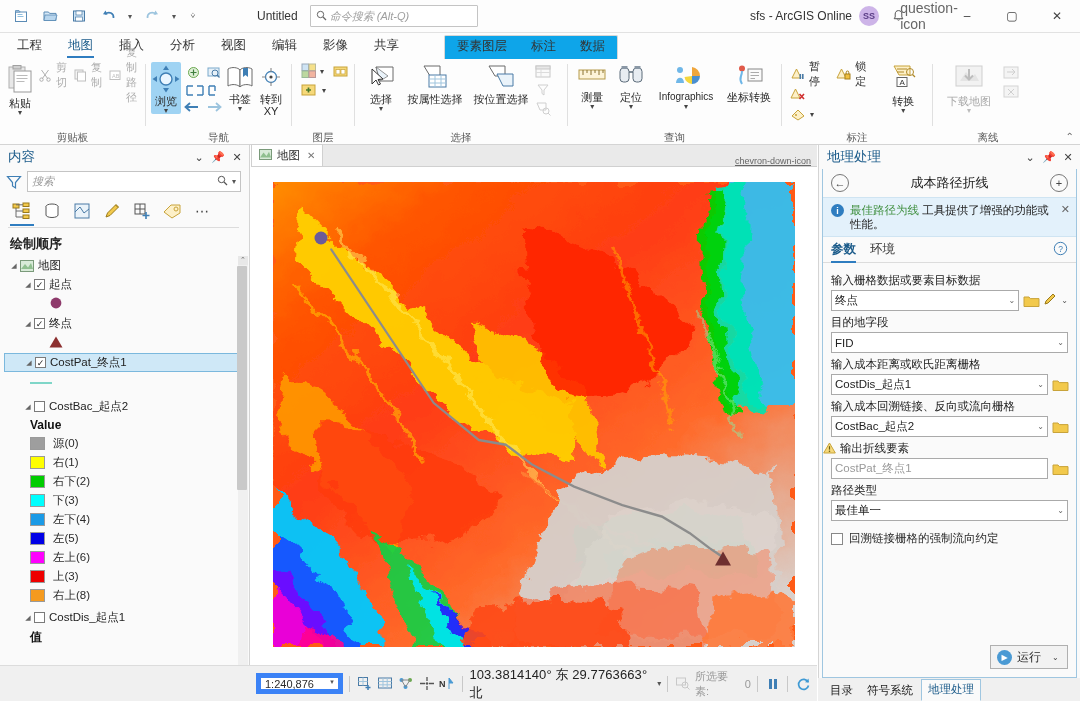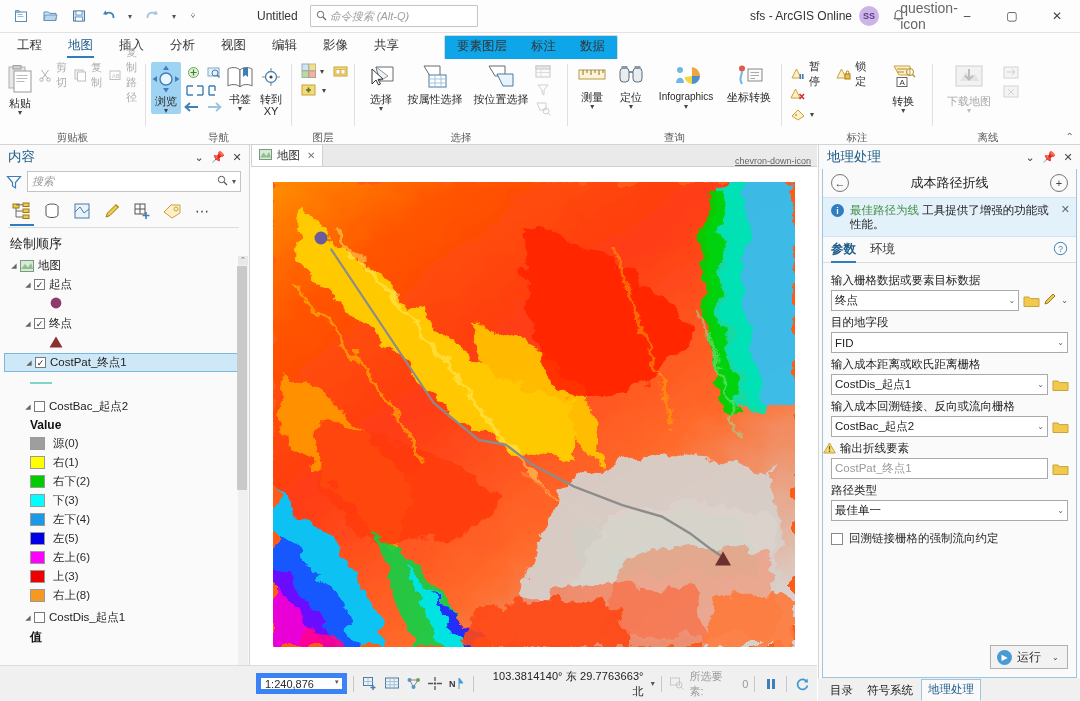--- a/index.html
+++ b/index.html
@@ -111,21 +111,21 @@
     display:flex; align-items:center; padding:0 4px; gap:4px;
   }
   .cinput .ph { flex:1; font-size:11px; color:#9a9a9a; font-style:italic; }
   .cinput .mi { font-size:11px; color:#555; }
   .ctabs { display:flex; align-items:center; gap:2px; padding:2px 6px 0 8px; }
   .ctab { width:28px; height:26px; display:flex; align-items:center; justify-content:center;
     position:relative; }
   .ctab.active:after { content:""; position:absolute; left:2px; right:2px; bottom:-2px;
     height:2px; background:#2f7dc0; }
   .ctab-sep { height:1px; background:#dcdcdc; margin:3px 10px 0 8px; }
-  .sectitle { font-size:13px; font-weight:normal; color:#222; padding:7px 0 3px 10px; }
+  .sectitle { font-size:13px; font-weight:bold; color:#222; padding:7px 0 3px 10px; }
   .tree { flex:1; overflow:hidden; position:relative; padding-left:4px; }
   .trow { display:flex; align-items:center; height:19px; font-size:11.5px; color:#222;
     padding-left:4px; white-space:nowrap; }
   .trow.sel { background:#cfe8f7; border:1px solid #7bb8dd; height:19px; margin-right:8px; }
   .arrow { width:12px; font-size:7px; color:#666; display:flex; align-items:center;
     justify-content:center; }
   .cbx { width:11px; height:11px; border:1px solid #7a7a7a; background:#fff; margin-right:4px;
     display:flex; align-items:center; justify-content:center; font-size:9px; color:#222; }
   .swatch-line { width:22px; height:2px; background:#7fd6c8; margin-left:22px; }
   .legrow { display:flex; align-items:center; height:19px; font-size:11.5px; padding-left:26px; }
@@ -148,21 +148,21 @@
   #status-bar {
     position:absolute; left:251px; top:665px; width:566px; height:36px;
     background:#f0f0f0; display:flex; align-items:center; gap:3px; padding:0 5px;
     border-top:1px solid #dcdcdc;
   }
   .scalebox { width:92px; height:21px; border:5px solid #3b82f6; background:#fff;
     display:flex; align-items:flex-start; padding:0 4px; font-size:11px; }
   .scalebox .cv { margin-left:auto; font-size:7px; color:#555; }
   .sbicon { width:19px; height:20px; display:flex; align-items:center; justify-content:center; }
   .sbsep { width:1px; height:16px; background:#c8c8c8; margin:0 3px; }
-  .coords { font-size:11px; color:#222; letter-spacing:0.1px;text-align:right; }
+  .coords { font-size:13px; color:#222; letter-spacing:0.1px; }
   .selinfo { font-size:11px; color:#999; }
 
   
   #gp-panel {
     position:absolute; left:818px; top:145px; width:262px; height:533px;
     background:#fafafa; border-left:1px solid #d4d4d4;
     display:flex; flex-direction:column;
   }
   .gp-inner { margin:0 3px; border:1px solid #9fc6e0; border-top:none; background:#fafafa;
     flex:1; display:flex; flex-direction:column; }

